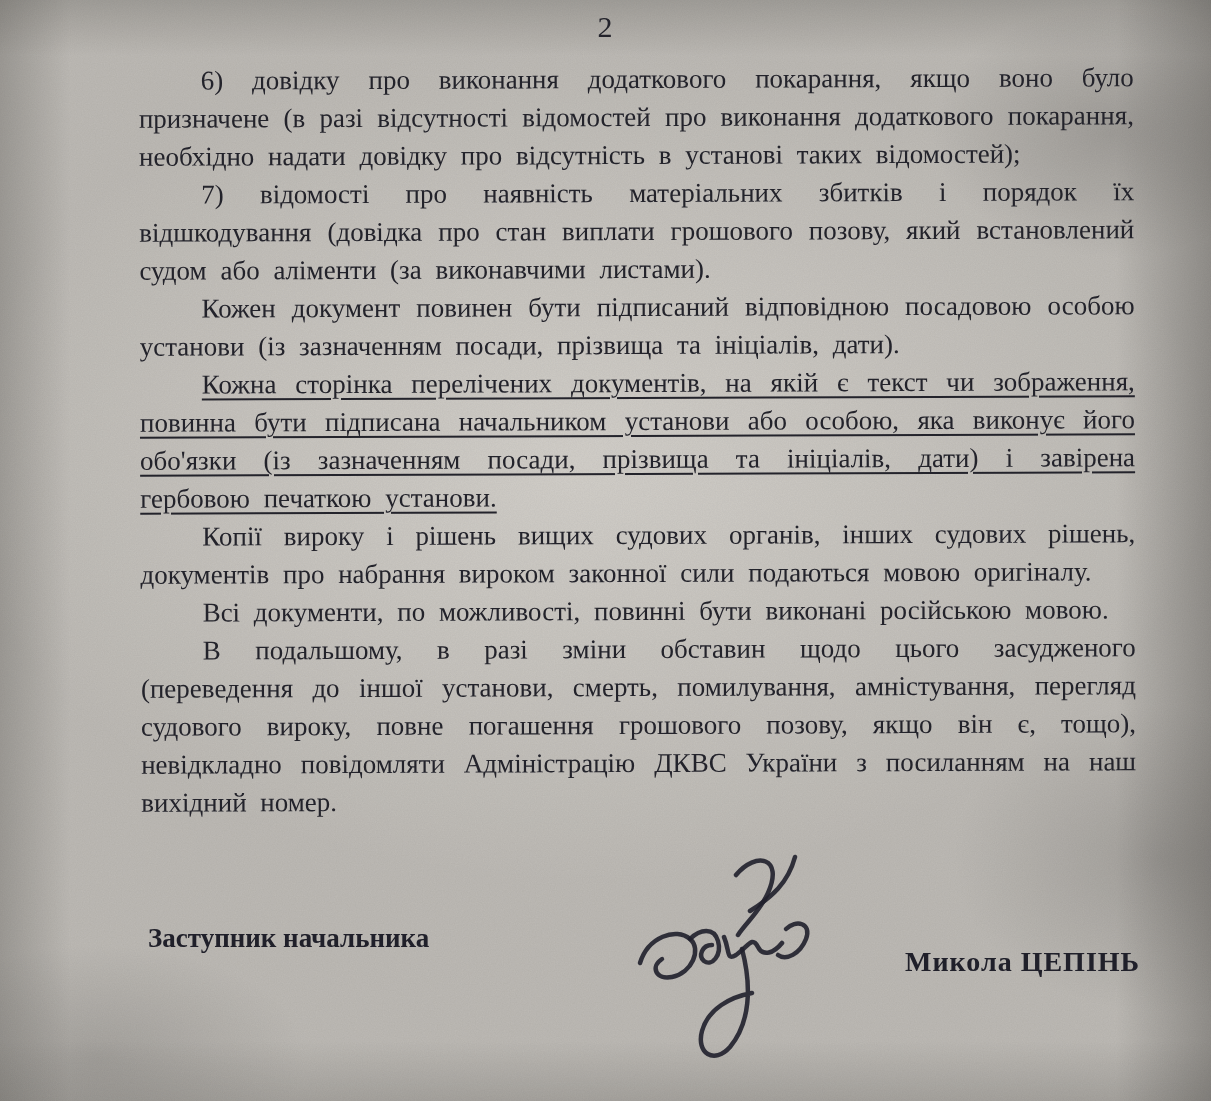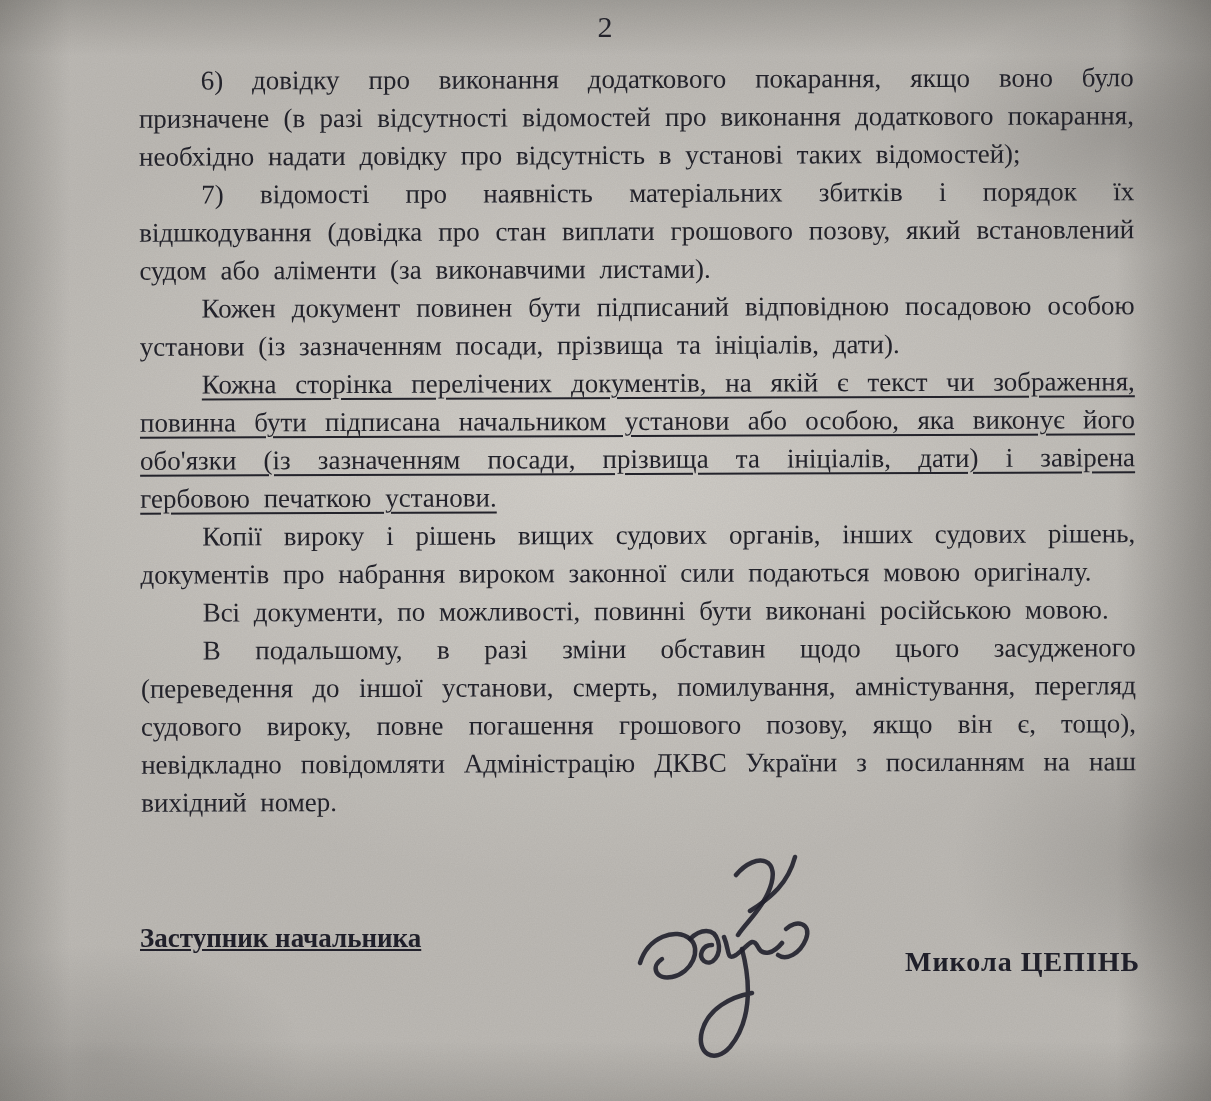--- a/index.html
+++ b/index.html
@@ -68,27 +68,26 @@
   .signature-block {
     position: absolute;
     left: 0;
     top: 0;
     width: 100%;
     height: 100%;
     pointer-events: none;
   }
   .sign-title {
     position: absolute;
-    left: 140px;
+    left: 148px;
     top: 918px;
     font-size: 27px;
     font-weight: bold;
     line-height: 40px;
     color: #20202a;
-    text-decoration: underline;
   }
   .sign-name {
     position: absolute;
     left: 905px;
     top: 946px;
     font-size: 28px;
     font-weight: bold;
     letter-spacing: 1px;
     color: #20202a;
   }

